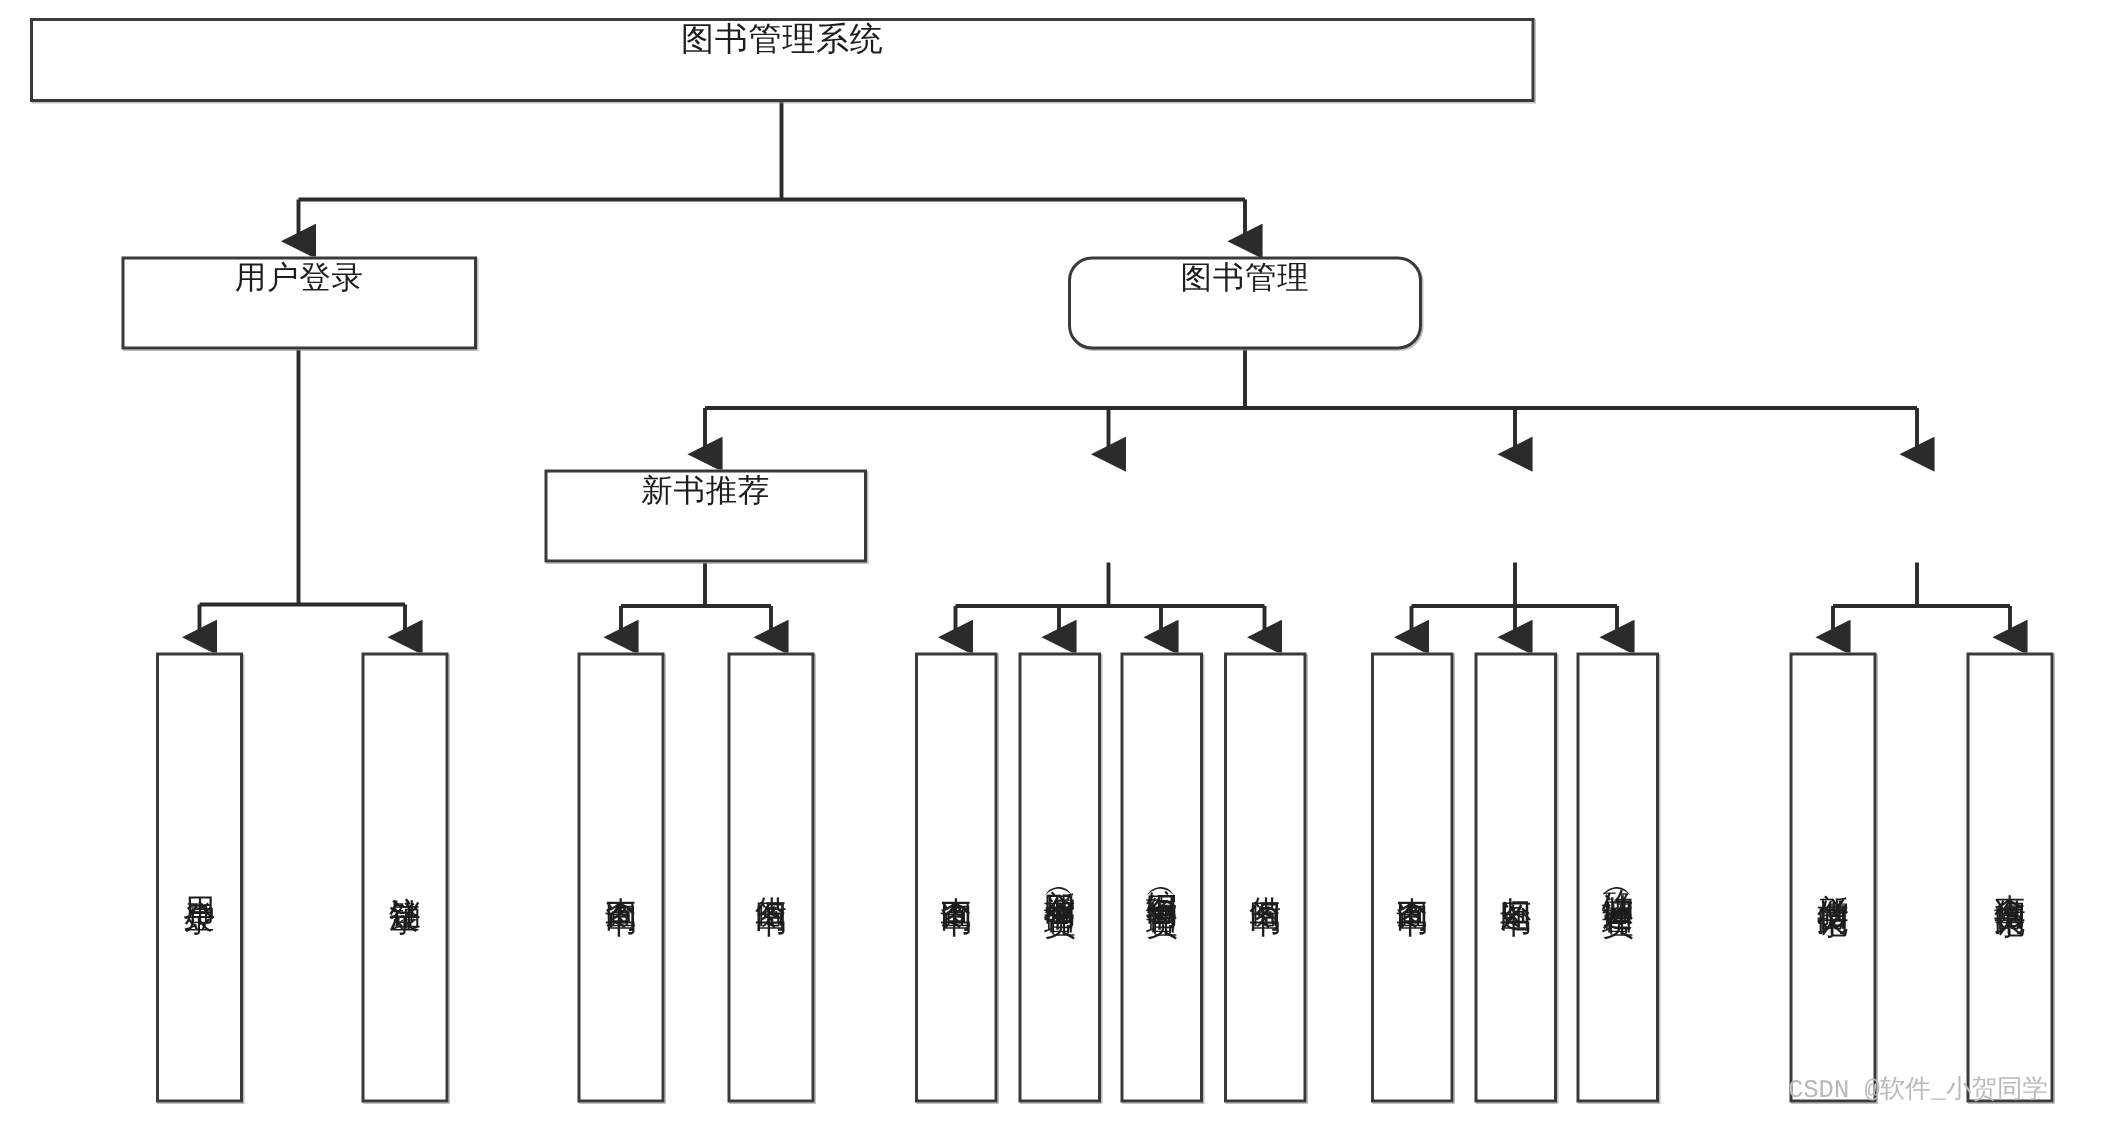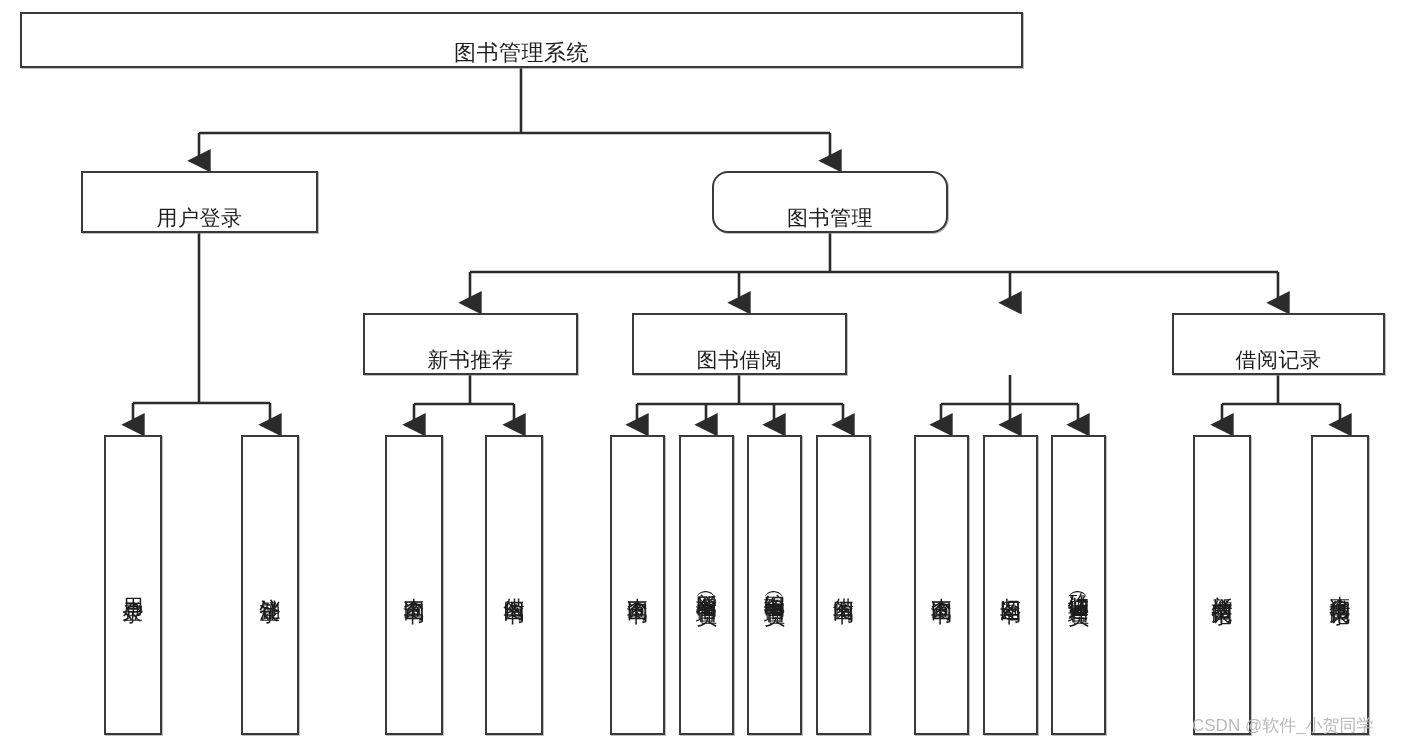--- a/index.html
+++ b/index.html
@@ -26,21 +26,21 @@
     height: 747px;
     pointer-events: none;
   }
   .node {
     position: absolute;
     box-sizing: border-box;
     background: #ffffff;
     border: 2px solid #3a3a3a;
     box-shadow: 1px 1px 0 0 rgba(140,140,140,0.55);
     display: flex;
-    align-items: flex-end;
+    align-items: flex-start;
     justify-content: center;
     color: #1d1d1d;
     z-index: 2;
   }
   .node-label {
     display: block;
     text-align: center;
     line-height: 1.18;
     letter-spacing: 0.5px;
   }
@@ -67,21 +67,21 @@
     max-height: 100%;
   }
   #watermark {
     position: absolute;
     left: 1192px;
     top: 714px;
     font-size: 17px;
     color: #b9b9b9;
     white-space: nowrap;
     z-index: 5;
-    font-family: Liberation Sans, sans-serif;
+    font-family: Liberation Mono, monospace;
   }
 </style>
 </head>
 <body>
 
 <div id="diagram-root">
 
   <svg id="edge-layer" viewBox="0 0 1405 747" width="1405" height="747" xmlns="http://www.w3.org/2000/svg">
     <defs>
       <marker id="arrowhead" markerWidth="9" markerHeight="9" refX="4.2" refY="4.5" orient="auto" markerUnits="strokeWidth">
@@ -139,26 +139,20 @@
   <div class="node horizontal" style="left:81px; top:171px; width:237px; height:62px;">
     <span class="node-label">用户登录</span>
   </div>
   <div class="node horizontal" style="left:712px; top:171px; width:236px; height:62px;border-radius:16px;">
     <span class="node-label">图书管理</span>
   </div>
 
   <div class="node horizontal" style="left:363px; top:313px; width:215px; height:62px;">
     <span class="node-label">新书推荐</span>
   </div>
-  <div class="node horizontal" style="left:632px; top:313px; width:215px; height:62px;">
-    <span class="node-label">图书借阅</span>
-  </div>
-  <div class="node horizontal" style="left:1172px; top:313px; width:213px; height:62px;">
-    <span class="node-label">借阅记录</span>
-  </div>
 
   <div class="node vertical" style="left:104px; top:435px; width:58px; height:300px;">
     <span class="node-label">用户登录</span>
   </div>
   <div class="node vertical" style="left:241px; top:435px; width:58px; height:300px;">
     <span class="node-label">注销登录</span>
   </div>
 
   <div class="node vertical" style="left:385px; top:435px; width:58px; height:300px;">
     <span class="node-label">查询图书</span>

